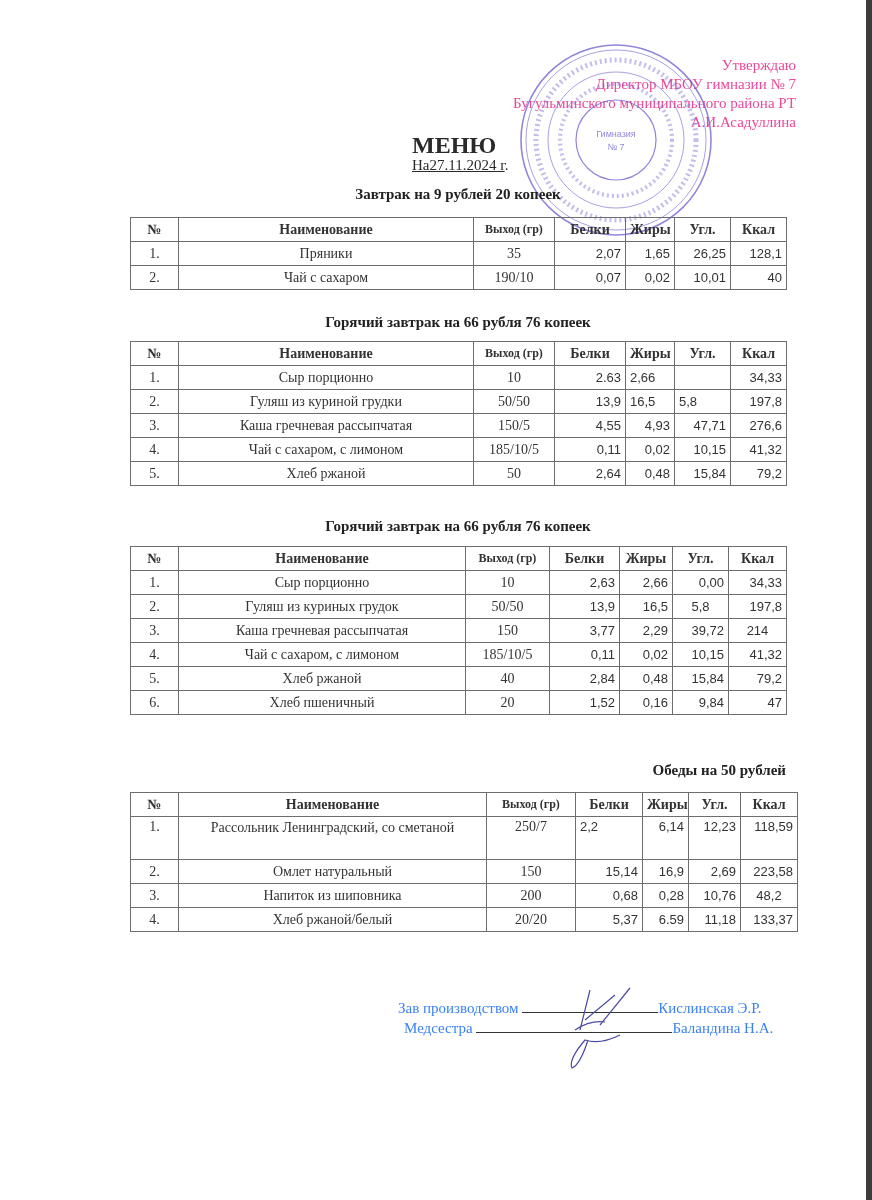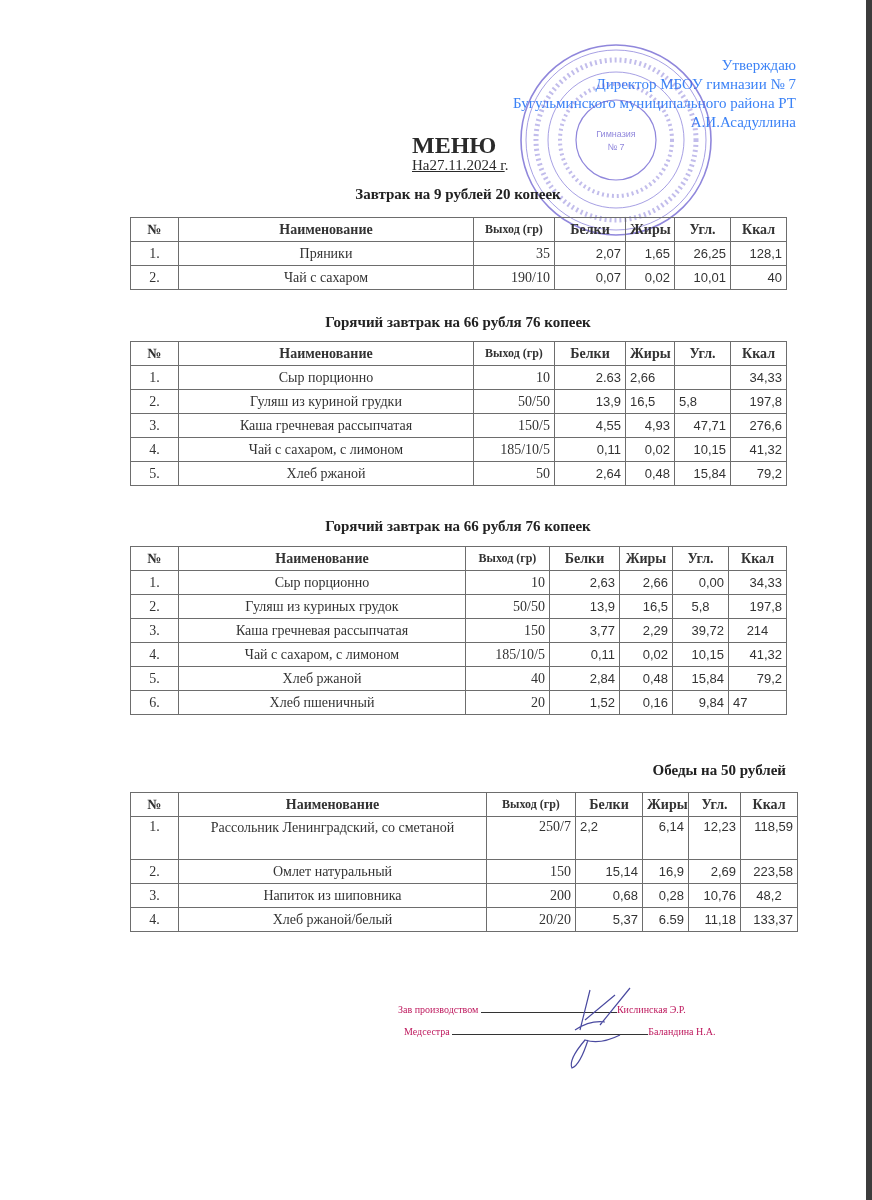--- a/index.html
+++ b/index.html
@@ -4,21 +4,21 @@
 <style>
   html, body { margin: 0; padding: 0; }
   body {
     width: 872px; height: 1200px; position: relative; overflow: hidden;
     background: #ffffff; color: #2a2a2a;
     font-family: "Liberation Serif", serif;
   }
   .edge-bar { position: absolute; left: 866px; top: 0; width: 6px; height: 1200px; background: #3c3c3c; }
   .approve {
     position: absolute; right: 76px; top: 56px; text-align: right;
-    font-size: 15px; line-height: 19px; color: #3b82f6;
+    font-size: 15px; line-height: 19px; color: #ec4899;
   }
   .title-block { position: absolute; left: 400px; top: 134px; text-align: center; }
   .menu-title { font-weight: bold; font-size: 24px; line-height: 22px; }
   .menu-date { font-size: 15px; text-decoration: underline; line-height: 18px; margin-left: 12px; }
   .menu-date-dot { font-size: 15px; }
 
   .section-title {
     position: absolute; left: 130px; width: 656px; text-align: center;
     font-weight: bold; font-size: 15px; color: #222;
   }
@@ -28,27 +28,27 @@
   }
   table.menu td, table.menu th {
     border: 1px solid #6d6d6d; padding: 0 4px; height: 23px; vertical-align: middle;
     white-space: nowrap; overflow: hidden;
   }
   table.menu th { font-weight: bold; font-family: "Liberation Serif", serif; }
   th.h-num, th.h-name, th.h-out { font-size: 14px; }
   th.h-small { font-size: 14px; vertical-align: top; padding-top: 3px; }
   td.c-num { text-align: center; font-family: "Liberation Serif", serif; }
   td.c-name { text-align: center; font-family: "Liberation Serif", serif; padding-left: 7px; }
-  td.c-out { text-align: right; font-family: "Liberation Serif", serif; }
+  td.c-out { text-align: center; font-family: "Liberation Serif", serif; }
   td.c-val { text-align: right; font-family: "Liberation Sans", sans-serif; font-size: 13px; padding-right: 5px; }
   td.wrap { white-space: normal; line-height: 17px; }
   tr.tall td { height: 40px; vertical-align: top; padding-top: 2px; }
 
   .stamp { position: absolute; left: 518px; top: 42px; width: 196px; height: 196px; opacity: 0.75; pointer-events: none; }
-  .signatures { position: absolute; left: 398px; top: 998px; font-size: 10px; line-height: 20px; color: #be185d; }
+  .signatures { position: absolute; left: 398px; top: 998px; font-size: 15px; line-height: 20px; color: #3b82f6; }
   .sig-line { display: inline-block; border-bottom: 1px solid #333; height: 14px; vertical-align: baseline; }
   .sign-scribble { position: absolute; left: 560px; top: 980px; width: 120px; height: 90px; pointer-events: none; }
 </style>
 </head>
 <body>
 
 <div class="edge-bar"></div>
 
 <div class="approve">
   <div>Утверждаю</div>
@@ -252,21 +252,21 @@
     <td class="c-val">15,84</td>
     <td class="c-val">79,2</td>
   </tr>
   <tr>
     <td class="c-num">6.</td>
     <td class="c-name">Хлеб пшеничный</td>
     <td class="c-out">20</td>
     <td class="c-val">1,52</td>
     <td class="c-val">0,16</td>
     <td class="c-val">9,84</td>
-    <td class="c-val" style="text-align:left">47</td>
+    <td class="c-val" style="text-align:right">47</td>
   </tr>
 </tbody>
   </table>
 
 <div class="section-title" style="top:762px;text-align:right;">Обеды на 50 рублей</div>
 <table class="menu" style="left:130px; top:792px; width:667px;">
   <colgroup>
       <col style="width:48px">
       <col style="width:308px">
       <col style="width:89px">

